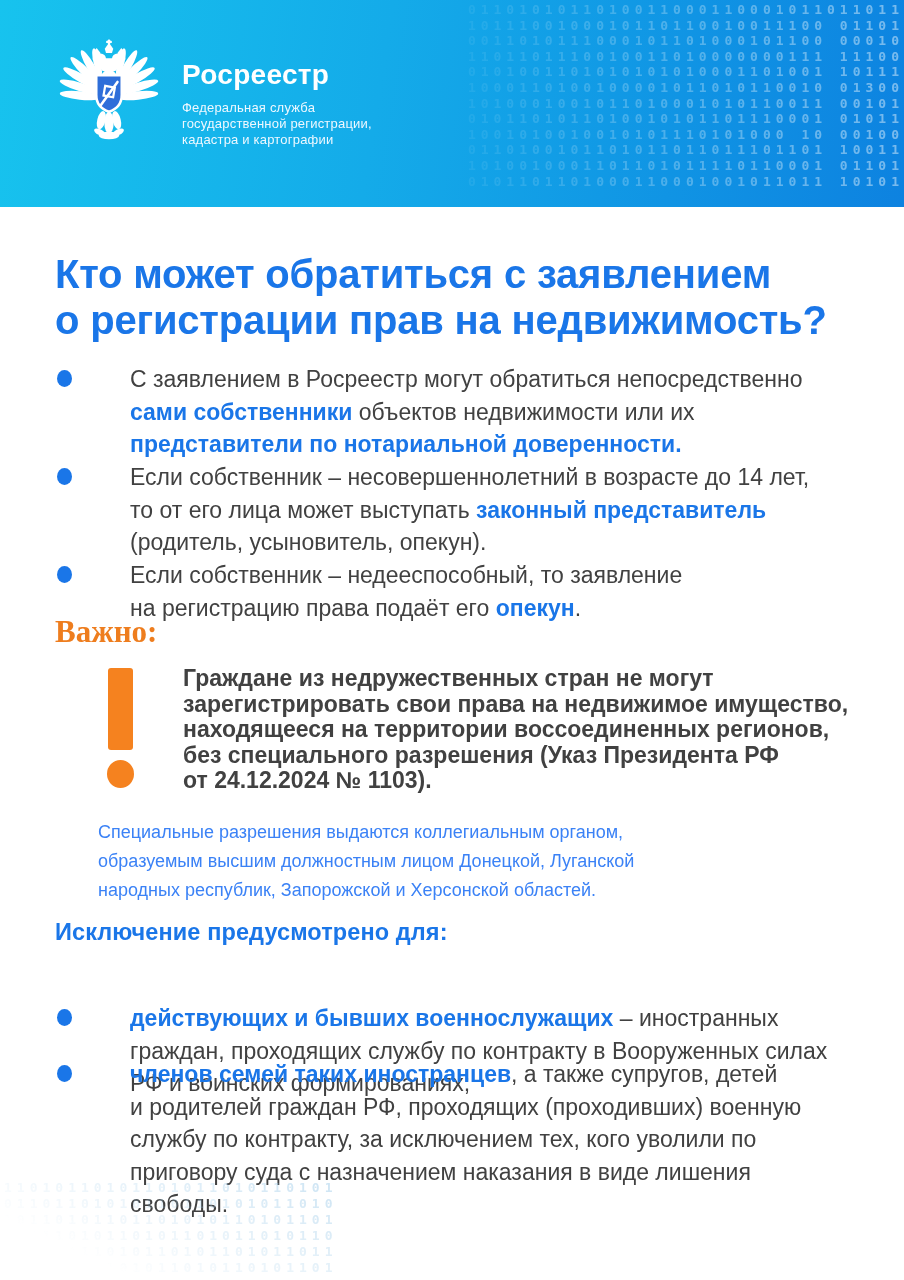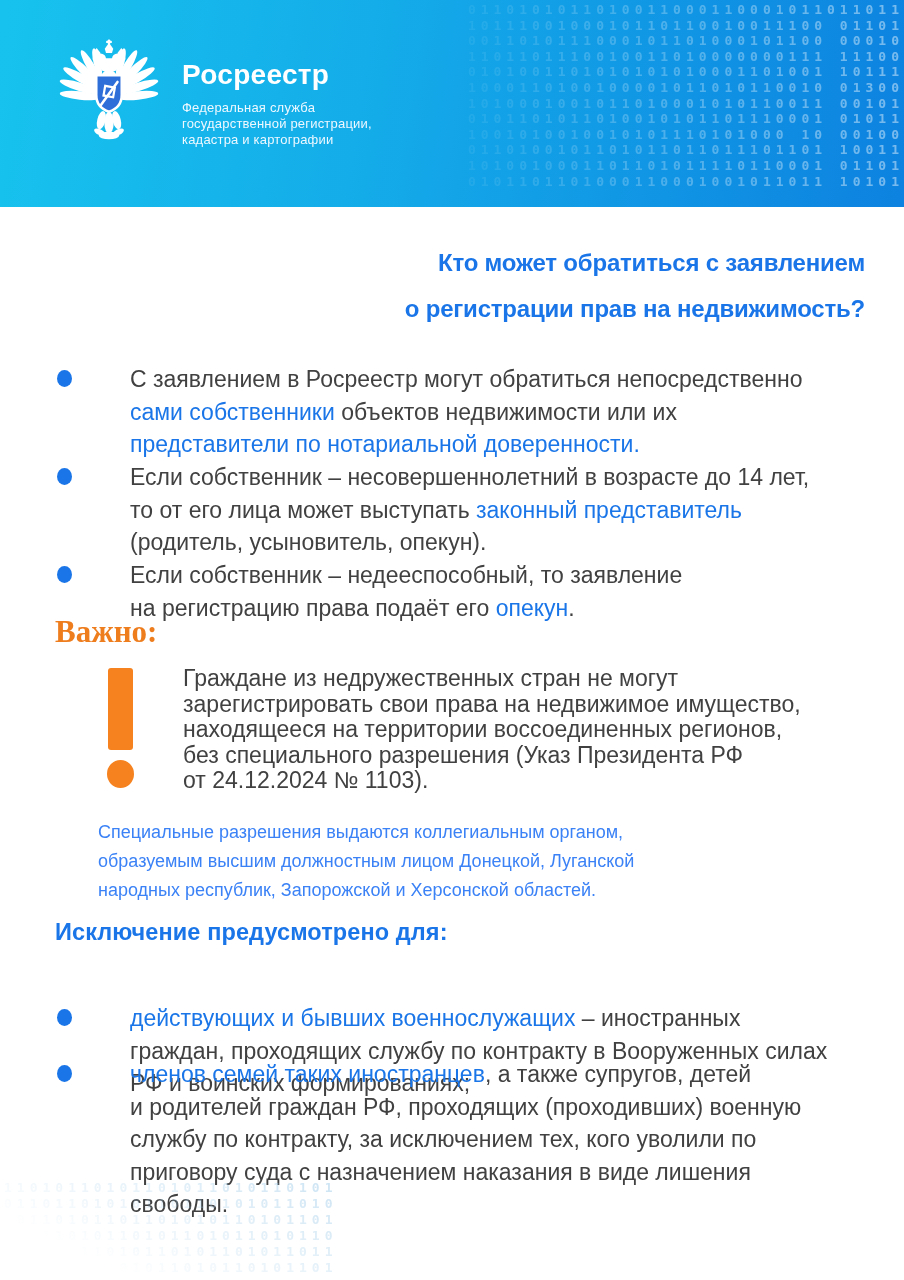--- a/index.html
+++ b/index.html
@@ -26,47 +26,47 @@
   }
   .logo-row{position:absolute; left:58px; top:34px; display:flex; align-items:center;}
   .eagle{width:102px; height:118px; flex:0 0 auto;}
   .brand-text{margin-left:22px; margin-top:20px;}
   .brand{color:#ffffff; font-size:28px; font-weight:700; letter-spacing:.3px;}
   .brand-sub{color:#eef8ff; font-size:13px; line-height:16px; font-weight:500;
              margin-top:9px; white-space:pre-line; letter-spacing:.2px;}
   
   .title{
     position:absolute; left:55px; top:224px; width:810px;
-    color:#1a76e8; font-size:24px; line-height:46px; font-weight:700;
-    white-space:pre-line; letter-spacing:-.2px;text-align:right;
+    color:#1a76e8; font-size:40px; line-height:46px; font-weight:700;
+    white-space:pre-line; letter-spacing:-.2px;
   }
   .bullet{position:absolute; left:57px; width:800px; padding-left:73px; box-sizing:border-box;}
   .bullet .dot{
     position:absolute; left:0; top:7px; width:15px; height:17px;
     border-radius:50%; background:#1a76e8;
   }
   .btext{font-size:23px; line-height:32.5px; color:#414141; white-space:pre-line;}
-  .btext .hl{color:#1a76e8; font-weight:400;text-align:right;}
+  .btext .hl{color:#1a76e8; font-weight:700;text-align:right;}
   .b1{top:363px;} .b2{top:461px;} .b3{top:559px;}
   .b4{top:966px;margin-top:36px;} .b5{top:1058px;}
   .important-label{
     position:absolute; left:55px; top:614px;
     color:#ee7d1e; font-size:31px; font-weight:700;font-family:Liberation Serif, serif;
   }
   .excl-bar{
     position:absolute; left:108px; top:668px; width:25px; height:82px;
     background:#f5821f; border-radius:3px;
   }
   .excl-dot{
     position:absolute; left:107px; top:760px; width:27px; height:28px;
     background:#f5821f; border-radius:50%;
   }
   .important-text{
     position:absolute; left:183px; top:666px; width:680px;
-    font-size:23px; line-height:25.6px; color:#414141; white-space:pre-line;
+    font-size:23px; line-height:25.6px; color:#414141; white-space:pre-line;font-weight:bold;
   }
   .paragraph{
     position:absolute; left:60px; top:818px; width:790px;
     font-size:18px; line-height:29px; color:#3b82f6; white-space:pre-line;margin-left:38px;
   }
   .exceptions-heading{
     position:absolute; left:55px; top:919px;
     color:#1a76e8; font-size:23.5px; font-weight:700; letter-spacing:.1px;
   }
   

